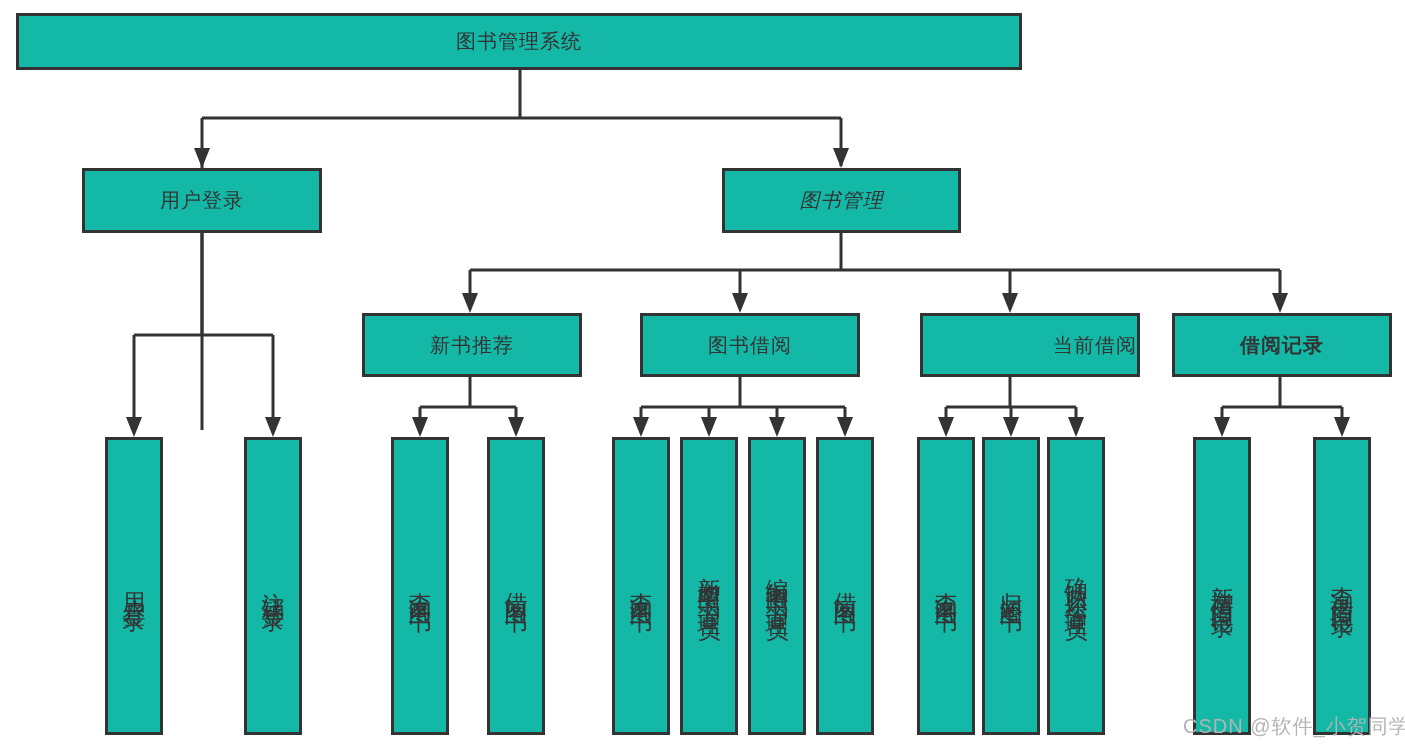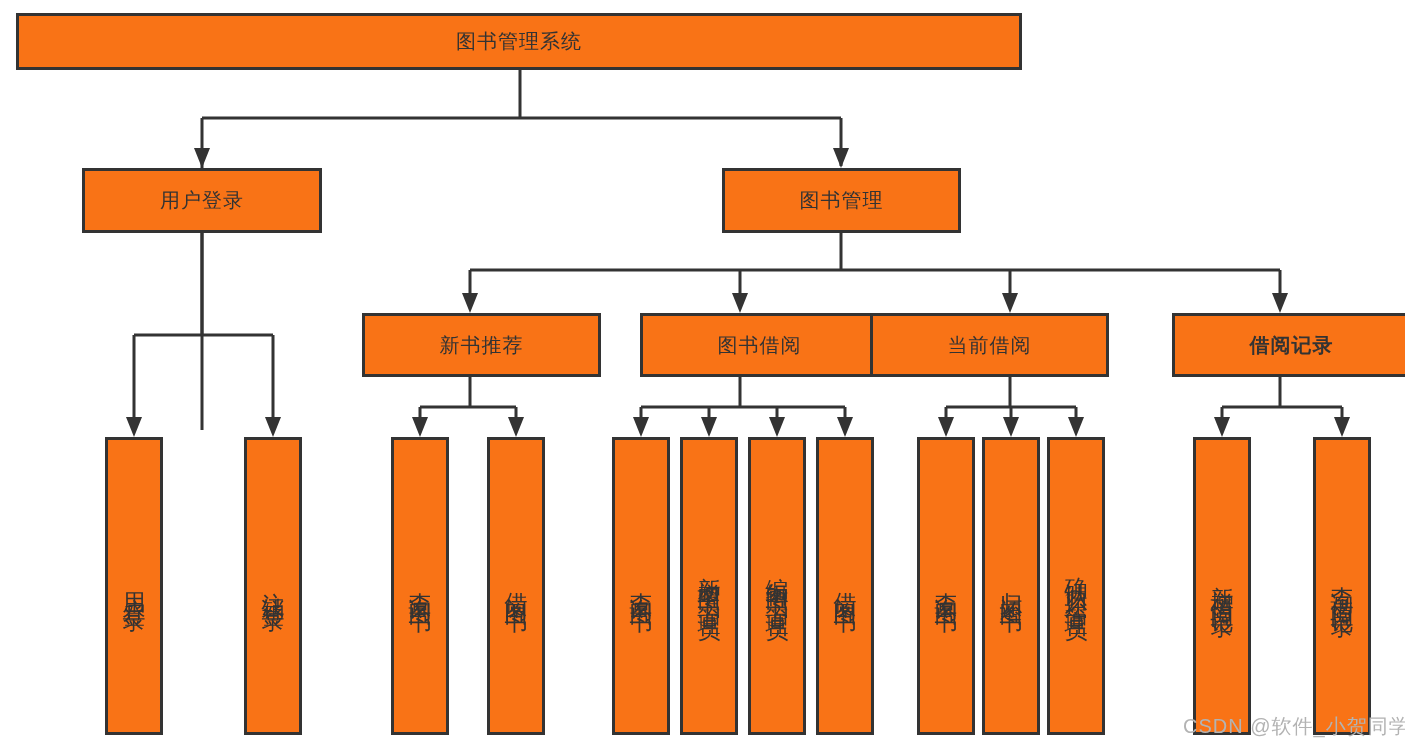--- a/index.html
+++ b/index.html
@@ -17,48 +17,48 @@
   }
   .connector-layer {
     position: absolute;
     left: 0; top: 0;
     width: 1405px; height: 747px;
     z-index: 1;
   }
   .node {
     position: absolute;
     box-sizing: border-box;
-    background: #f97316;
+    background: #14b8a6;
     border: 3px solid #333333;
     display: flex;
     align-items: center;
     justify-content: center;
     color: #333333;
     z-index: 2;
   }
   .node-root {
     left: 16px; top: 13px; width: 1006px; height: 57px;
     font-size: 20px;
     letter-spacing: 1px;
   }
   .node-l2 {
     top: 168px; height: 65px;
     font-size: 20px;
     letter-spacing: 1px;
   }
   .node-l2.pos-a { left: 82px;  width: 240px; }
-  .node-l2.pos-b { left: 722px; width: 239px; }
+  .node-l2.pos-b { left: 722px; width: 239px; font-style: italic; }
   .node-l3 {
-    top: 313px; width: 239px; height: 64px;
+    top: 313px; width: 220px; height: 64px;
     font-size: 20px;
     letter-spacing: 1px;
   }
   .node-l3.pos-0 { left: 362px; }
   .node-l3.pos-1 { left: 632px; margin-left: 8px; }
-  .node-l3.pos-2 { left: 870px; }
+  .node-l3.pos-2 { left: 920px; justify-content: flex-end; }
   .node-l3.pos-3 { left: 1172px; font-weight: bold; }
   .leaf {
     top: 437px; width: 58px; height: 298px;
   }
   .leaf span {
     writing-mode: vertical-rl;
     text-orientation: mixed;
     font-size: 23px;
     line-height: 1.0;
     letter-spacing: 6px;

